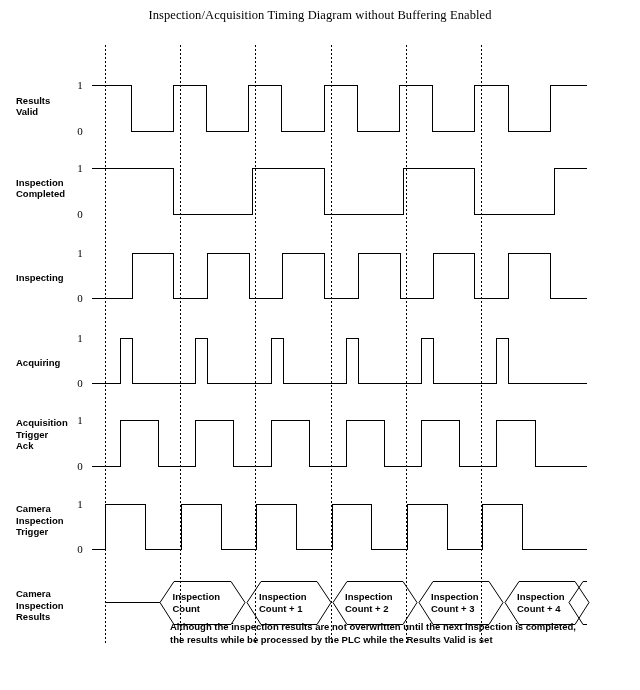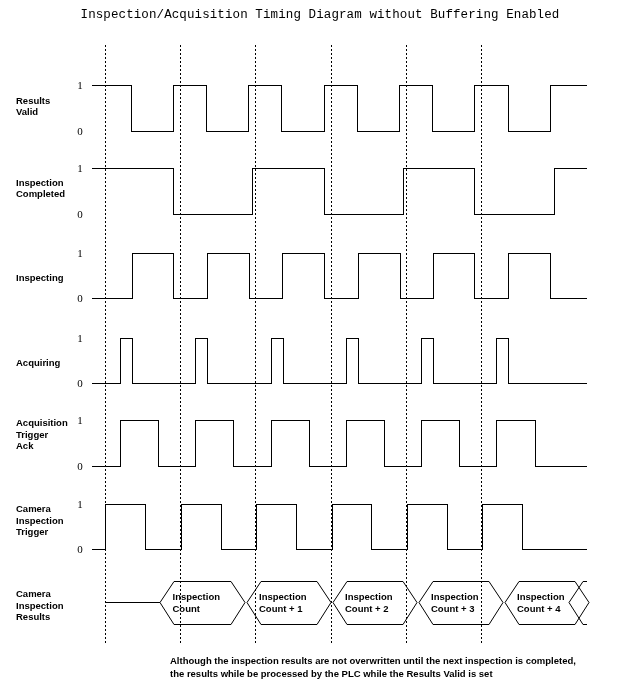--- a/index.html
+++ b/index.html
@@ -20,21 +20,21 @@
     position: relative;
     width: 640px;
     height: 690px;
   }
   #diagram-title {
     position: absolute;
     left: 0;
     top: 8px;
     width: 640px;
     text-align: center;
-    font-family: Liberation Mono, monospace;
+    font-family: Liberation Serif, serif;
     font-size: 12.5px;
     font-weight: 400;
     letter-spacing: 0.1px;
     color: #000000;
     white-space: nowrap;
   }
   #timing-svg {
     position: absolute;
     left: 0;
     top: 0;
@@ -69,21 +69,21 @@
   }
   .bus-text {
     font-family: "Liberation Sans", sans-serif;
     font-size: 9.5px;
     font-weight: bold;
     fill: #000000;
   }
   #footnote {
     position: absolute;
     left: 170px;
-    top: 655px;
+    top: 621px;
     width: 470px;
     font-family: "Liberation Sans", sans-serif;
     font-size: 9.5px;
     font-weight: bold;
     line-height: 12.5px;
     color: #000000;
   }
   #footnote div { white-space: nowrap; }
 </style>
 </head>

